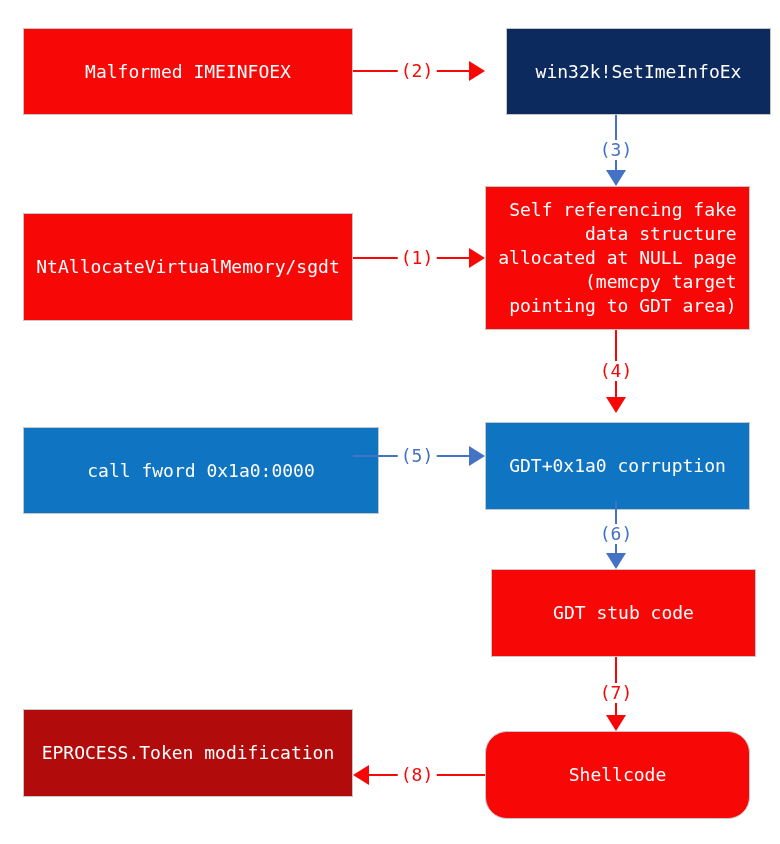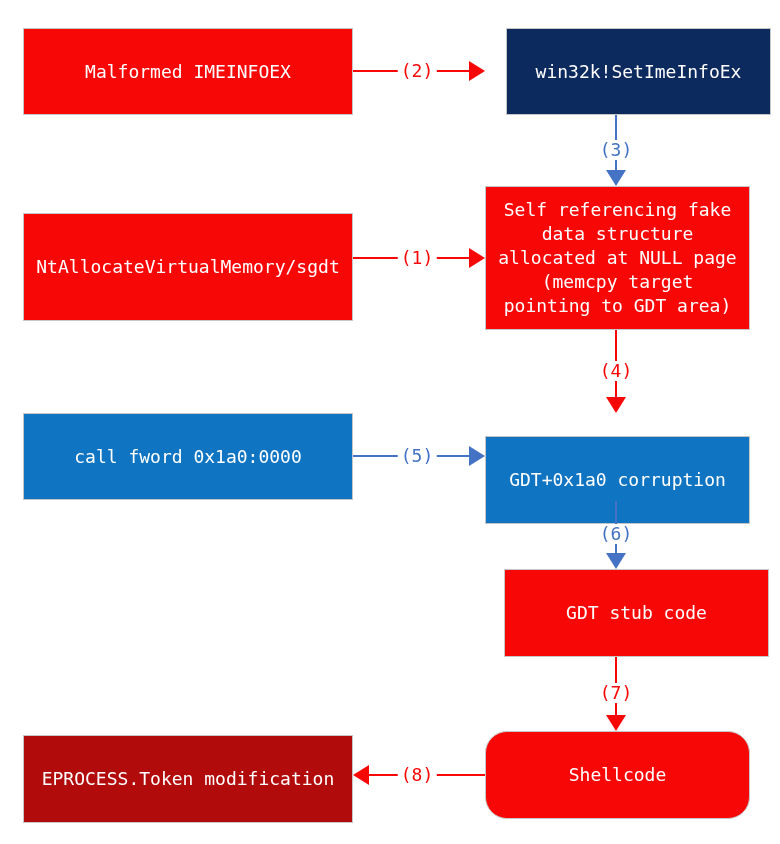--- a/index.html
+++ b/index.html
@@ -34,34 +34,34 @@
   }
 </style>
 </head>
 <body>
 
 <div class="canvas">
 
   <div class="box fill-red" style="left:23px;top:28px;width:330px;height:87px;">Malformed IMEINFOEX</div>
   <div class="box fill-navy" style="left:468px;top:28px;width:265px;height:87px;margin-left:38px;">win32k!SetImeInfoEx</div>
 
-  <div class="box fill-red" style="left:485px;top:186px;width:265px;height:144px;padding:0 6px;">Self referencing fake
+  <div class="box fill-red" style="left:485px;top:186px;width:265px;height:144px;padding:0 6px;text-align:right;">Self referencing fake
 data structure
 allocated at NULL page
 (memcpy target
 pointing to GDT area)</div>
   <div class="box fill-red" style="left:23px;top:213px;width:330px;height:108px;">NtAllocateVirtualMemory/sgdt</div>
 
-  <div class="box fill-blue" style="left:23px;top:413px;width:330px;height:87px;">call fword 0x1a0:0000</div>
-  <div class="box fill-blue" style="left:485px;top:436px;width:265px;height:88px;">GDT+0x1a0 corruption</div>
+  <div class="box fill-blue" style="left:23px;top:427px;width:356px;height:87px;">call fword 0x1a0:0000</div>
+  <div class="box fill-blue" style="left:485px;top:422px;width:265px;height:88px;">GDT+0x1a0 corruption</div>
 
-  <div class="box fill-red" style="left:504px;top:569px;width:265px;height:88px;">GDT stub code</div>
+  <div class="box fill-red" style="left:491px;top:569px;width:265px;height:88px;">GDT stub code</div>
 
   <div class="box fill-red" style="left:485px;top:731px;width:265px;height:88px;border-radius:22px;">Shellcode</div>
-  <div class="box fill-darkred" style="left:23px;top:735px;width:330px;height:88px;">EPROCESS.Token modification</div>
+  <div class="box fill-darkred" style="left:23px;top:709px;width:330px;height:88px;">EPROCESS.Token modification</div>
 
   <div class="c-red">
     <div class="hline" style="left:353px;top:70px;width:116px;"></div>
     <div class="tri tri-right" style="left:469px;top:61px;"></div>
     <div class="arrow-label" style="left:417px;top:71px;">(2)</div>
   </div>
 
   <div class="c-red">
     <div class="hline" style="left:353px;top:257px;width:116px;"></div>
     <div class="tri tri-right" style="left:469px;top:248px;"></div>

